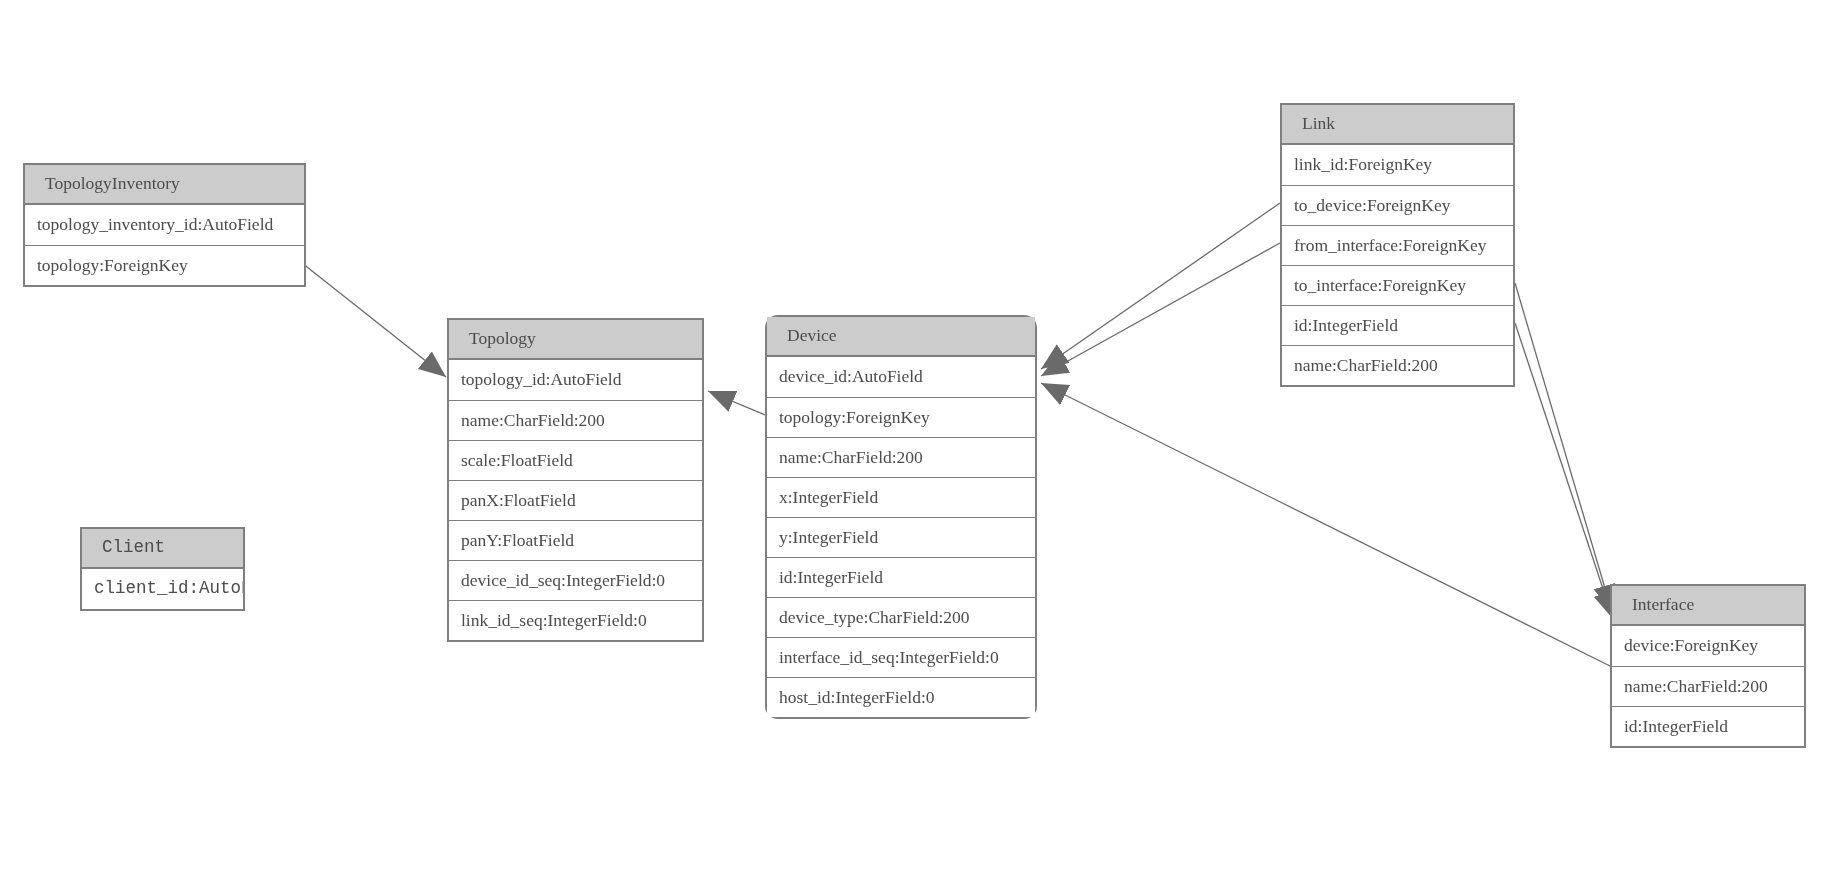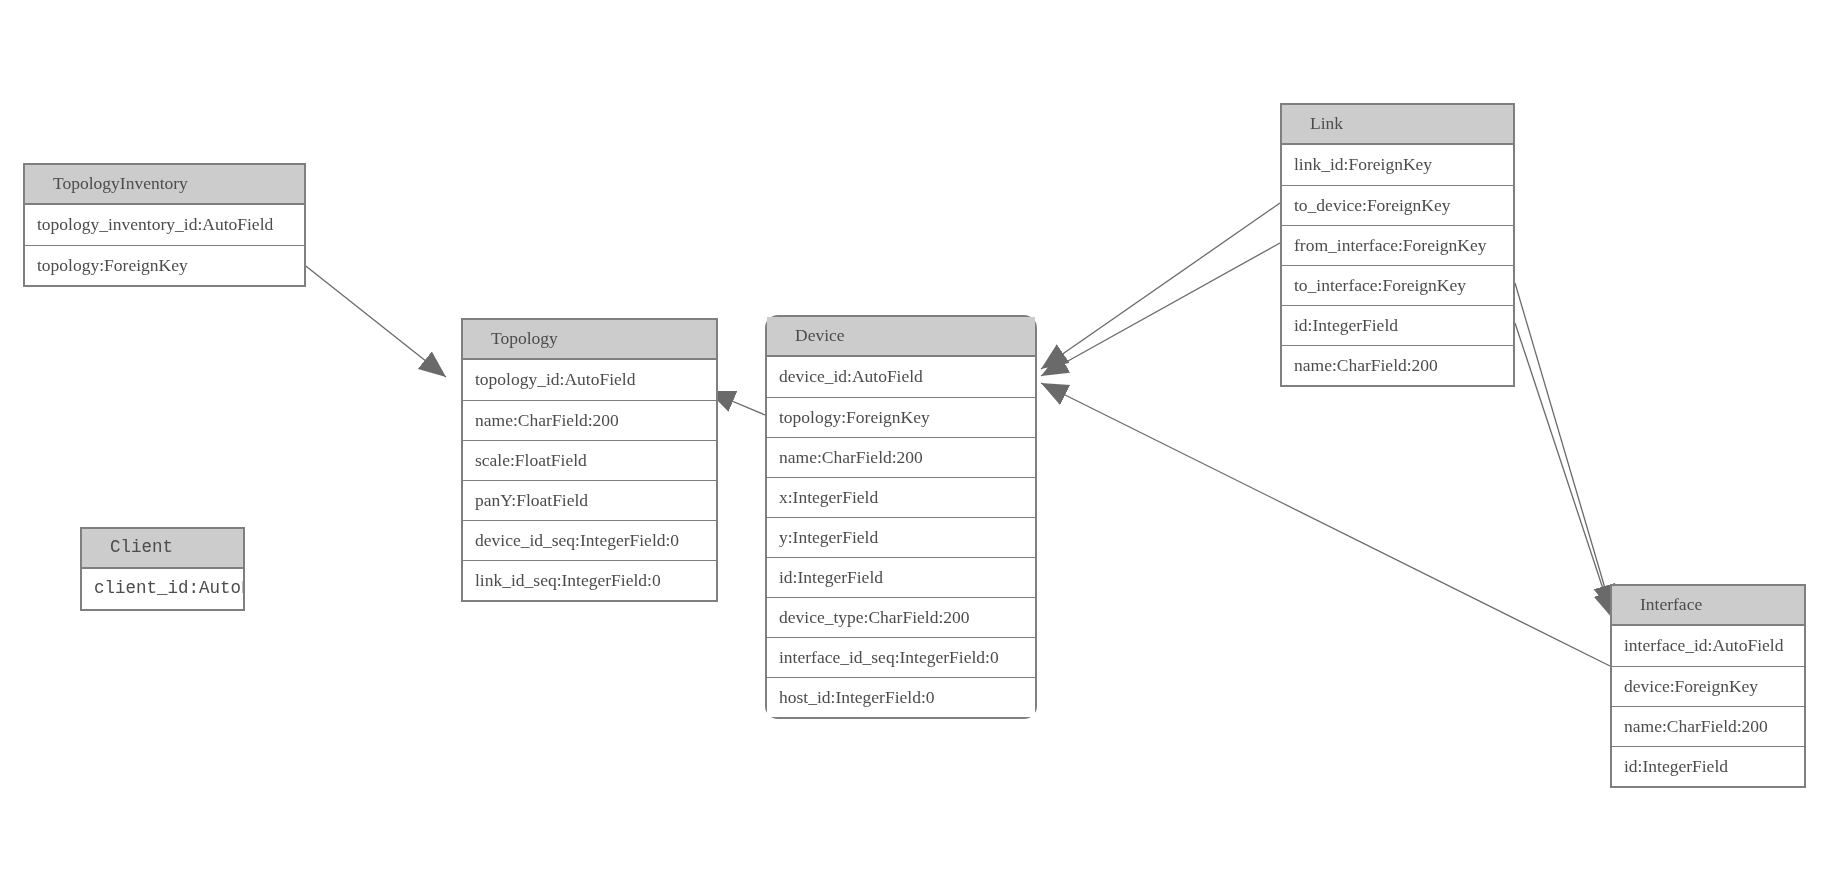--- a/index.html
+++ b/index.html
@@ -31,21 +31,21 @@
     color: #4c4c4c;
     font-size: 17.5px;
     line-height: 1;
   }
   .entity-header {
     height: 40px;
     background: #cccccc;
     border-bottom: 2px solid #7f7f7f;
     display: flex;
     align-items: center;
-    padding: 0 28px;
+    padding: 0 20px;
     box-sizing: border-box;
     color: #4c4c4c;
   }
   .entity-row {
     height: 40px;
     display: flex;
     align-items: center;
     padding: 0 12px;
     box-sizing: border-box;
     border-top: 1px solid #7f7f7f;
@@ -76,25 +76,26 @@
     <line x1="1515" y1="283" x2="1612" y2="612" stroke="#6a6a6a" stroke-width="1.3" marker-end="url(#arrow)"></line>
     <line x1="1515" y1="323" x2="1613" y2="619" stroke="#6a6a6a" stroke-width="1.3" marker-end="url(#arrow)"></line>
   </svg>
 
   <div class="entity" style="left:23px; top:163px; width:283px;">
     <div class="entity-header">TopologyInventory</div>
     <div class="entity-row">topology_inventory_id:AutoField</div>
     <div class="entity-row">topology:ForeignKey</div>
   </div>
 
-  <div class="entity" style="left:461px; top:318px; width:257px;">
+  <div class="entity" style="left:447px; top:318px; width:257px;">
     <div class="entity-header">Topology</div>
     <div class="entity-row">topology_id:AutoField</div>
     <div class="entity-row">name:CharField:200</div>
     <div class="entity-row">scale:FloatField</div>
+    <div class="entity-row">panX:FloatField</div>
     <div class="entity-row">panY:FloatField</div>
     <div class="entity-row">device_id_seq:IntegerField:0</div>
     <div class="entity-row">link_id_seq:IntegerField:0</div>
   </div>
 
   <div class="entity" style="left:80px; top:527px; width:165px;font-family:Liberation Mono, monospace;">
     <div class="entity-header">Client</div>
     <div class="entity-row">client_id:AutoField</div>
   </div>
 
@@ -116,19 +117,18 @@
     <div class="entity-row">link_id:ForeignKey</div>
     <div class="entity-row">to_device:ForeignKey</div>
     <div class="entity-row">from_interface:ForeignKey</div>
     <div class="entity-row">to_interface:ForeignKey</div>
     <div class="entity-row">id:IntegerField</div>
     <div class="entity-row">name:CharField:200</div>
   </div>
 
   <div class="entity" style="left:1610px; top:584px; width:196px;">
     <div class="entity-header">Interface</div>
-    <div class="entity-row">interface_id:AutoField</div>
     <div class="entity-row">device:ForeignKey</div>
     <div class="entity-row">name:CharField:200</div>
     <div class="entity-row">id:IntegerField</div>
   </div>
 
 </div>
 
 </body></html>

